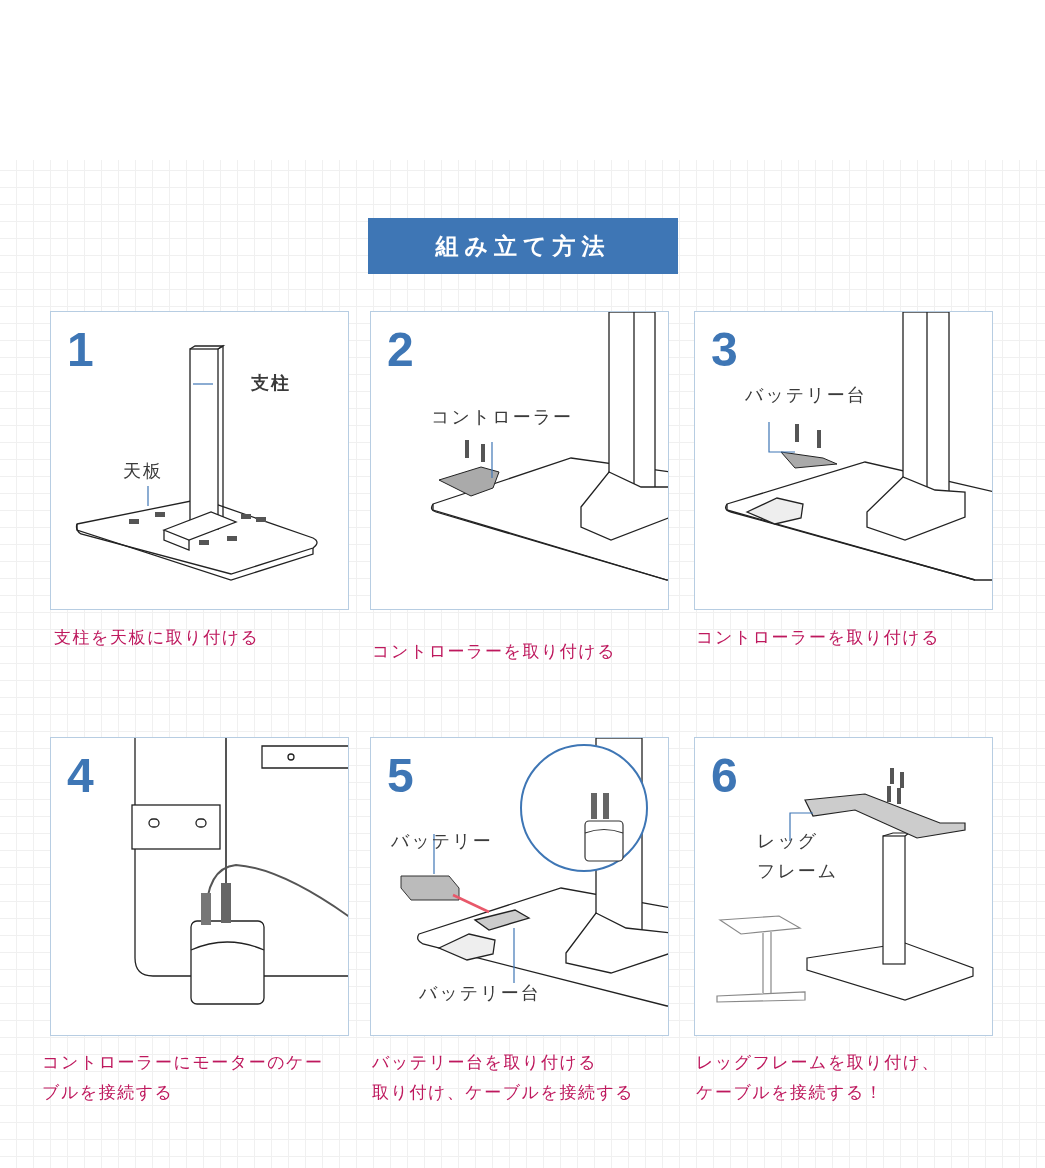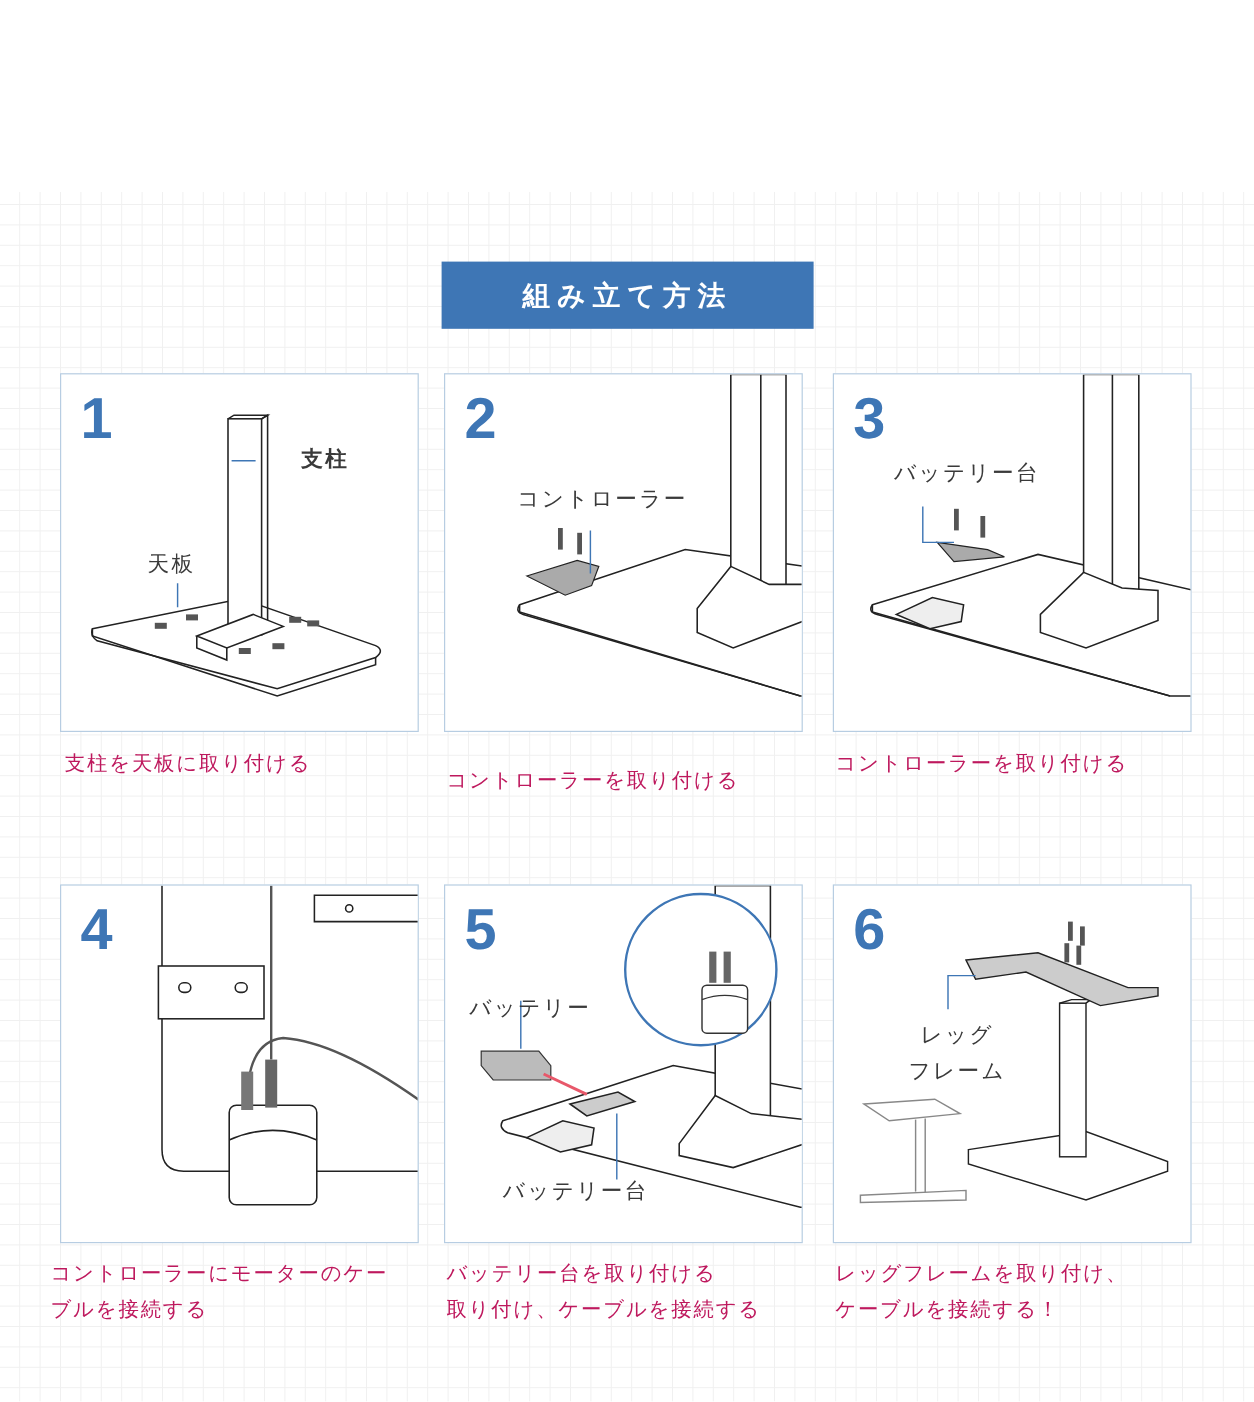--- a/index.html
+++ b/index.html
@@ -181,21 +181,21 @@
       <path d="M22 258 L110 254 L110 262 L22 264 Z" fill="#fff" stroke="#888"></path>
     </g>
     <g fill="#555">
         <rect x="195" y="30" width="4" height="16"></rect>
         <rect x="205" y="34" width="4" height="16"></rect>
         <rect x="192" y="48" width="4" height="16"></rect>
         <rect x="202" y="50" width="4" height="16"></rect>
       </g>
     <path d="M95 103 L95 75 L118 75" fill="none" stroke="#3e76b5" stroke-width="1.2"></path>
   </svg>
-  <div class="lbl" style="left:62px;top:110px;text-align:center;">レッグ
+  <div class="lbl" style="left:62px;top:88px;">レッグ
 フレーム</div>
 </div>
 
 <div class="caption" style="left:42px;top:1047px;">コントローラーにモーターのケー
 ブルを接続する</div>
 <div class="caption" style="left:372px;top:1047px;">バッテリー台を取り付ける
 取り付け、ケーブルを接続する</div>
 <div class="caption" style="left:696px;top:1047px;">レッグフレームを取り付け、
 ケーブルを接続する！</div>
 

